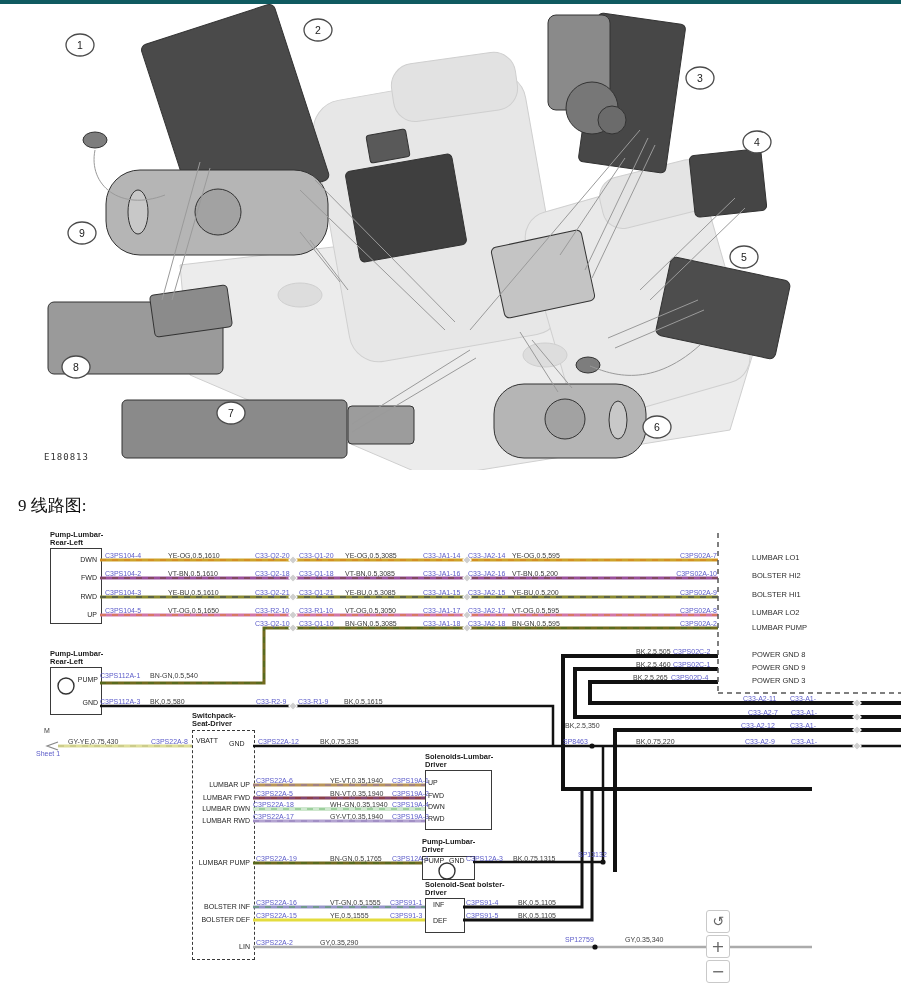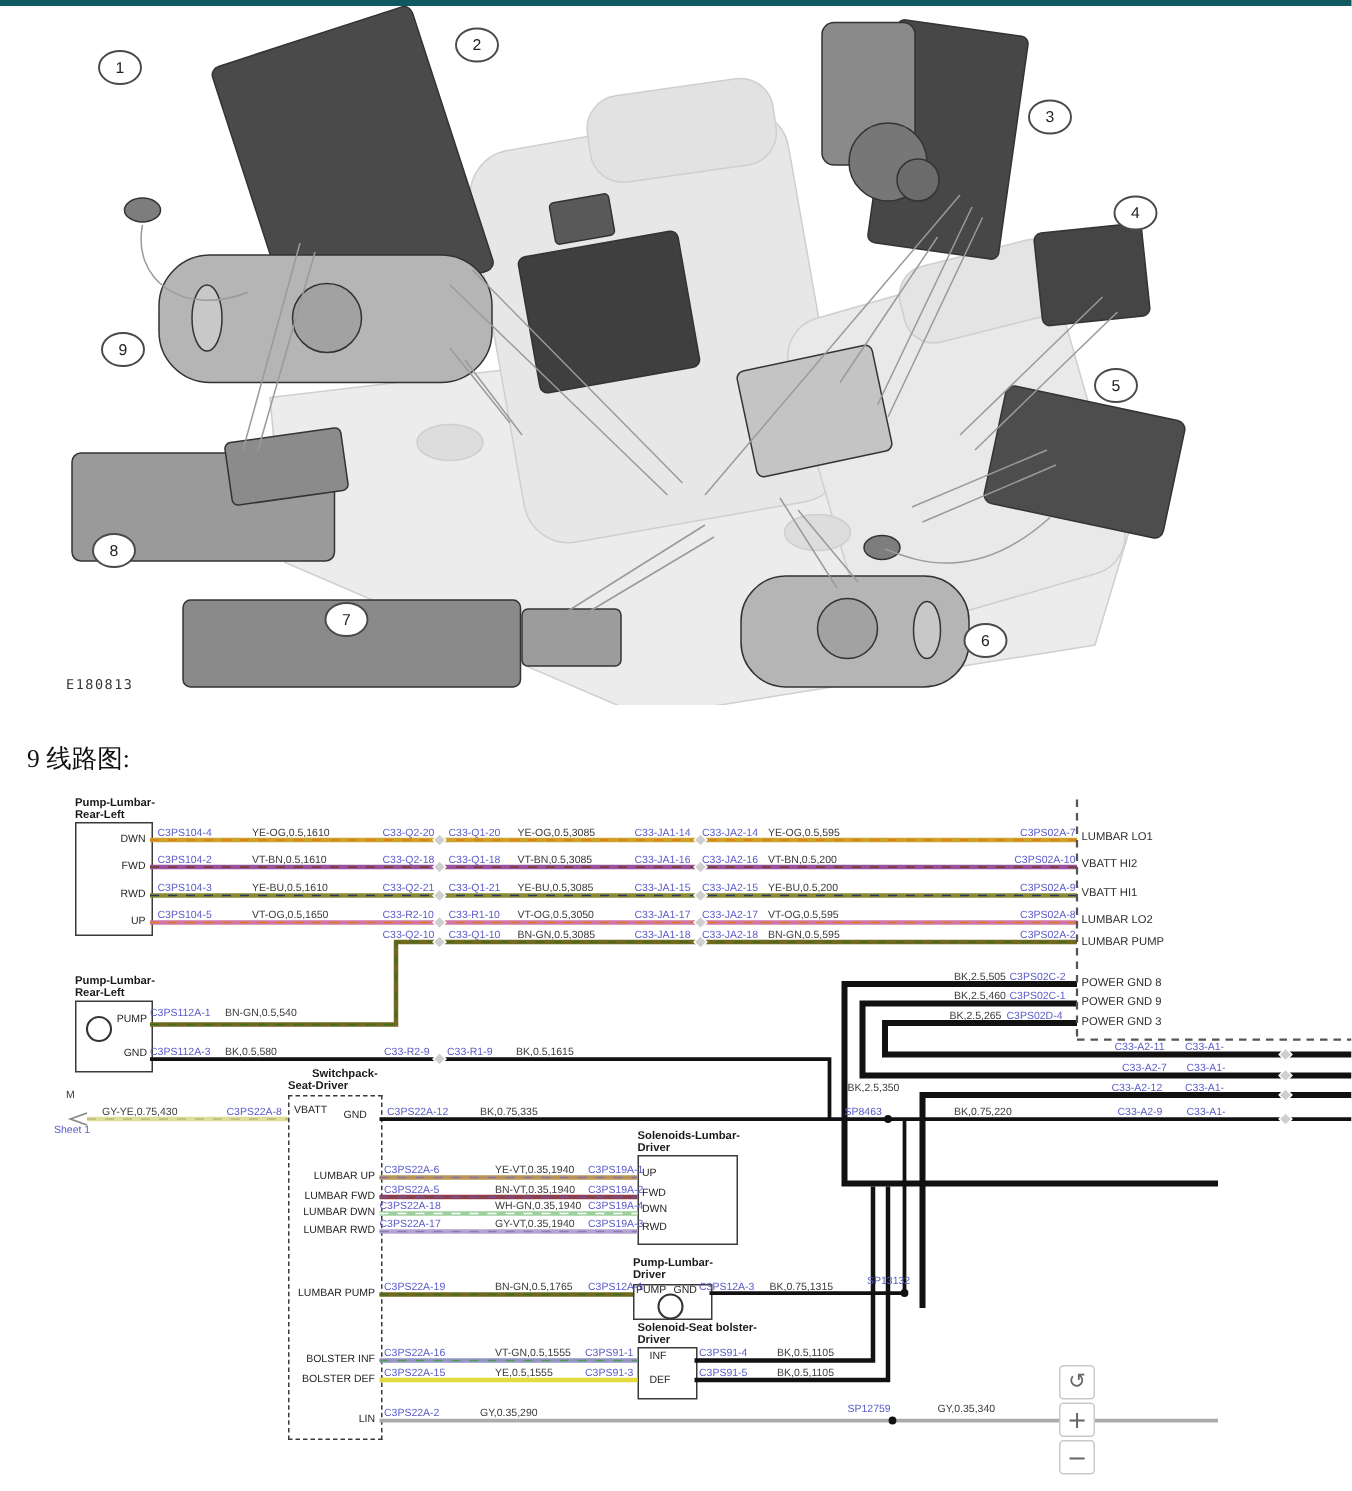--- a/index.html
+++ b/index.html
@@ -9,21 +9,21 @@
   .stage{position:absolute;left:0;top:0;width:901px;height:994px;}
   svg{position:absolute;left:0;top:0;}
   .fig-code{position:absolute;font:9px "DejaVu Sans Mono",monospace;color:#333;letter-spacing:1px;}
   .sec-title{position:absolute;left:18px;top:494px;font:17px "Liberation Serif",serif;color:#111;}
   .wbox{position:absolute;border:1.6px solid #3a3a3a;background:transparent;}
   .wbox.dashed{border:1.6px dashed #3a3a3a;}
   .lbl{position:absolute;font:7px/8px "Liberation Sans",sans-serif;color:#3b3b3b;white-space:nowrap;z-index:5;}
   .c-b{color:#5c5cc9;}
   .c-d{color:#3b3b3b;}
   .c-p{color:#1e1e1e;}
-  .c-r{font-size:7.5px;color:#2e2e2e;}
+  .c-r{font-size:7.5px;color:#2e2e2e;margin-left:31px;}
   .c-t{font-weight:bold;font-size:7.5px;color:#1a1a1a;}
   .ra{transform:translateX(-100%);}
   .zoomwidget{position:absolute;left:706px;top:910px;width:26px;z-index:20;display:flex;flex-direction:column;gap:2px;}
   .zbtn{width:24px;height:23px;background:#fff;border:1px solid #c9c9c9;border-radius:3px;
         color:#666;font:14px/21px "DejaVu Sans",sans-serif;text-align:center;cursor:pointer;padding:0;}
   .zbtn.plusminus{font-size:16px;}
 </style>
 </head>
 <body>
 
@@ -226,31 +226,31 @@
       <span class="lbl c-r" style="left: 721px; top: 554px;">LUMBAR LO1</span>
       <span class="lbl c-b" style="left: 105px; top: 570px;">C3PS104-2</span>
       <span class="lbl c-d" style="left: 168px; top: 570px;">VT-BN,0.5,1610</span>
       <span class="lbl c-b" style="left: 255px; top: 570px;">C33-Q2-18</span>
       <span class="lbl c-b" style="left: 299px; top: 570px;">C33-Q1-18</span>
       <span class="lbl c-d" style="left: 345px; top: 570px;">VT-BN,0.5,3085</span>
       <span class="lbl c-b" style="left: 423px; top: 570px;">C33-JA1-16</span>
       <span class="lbl c-b" style="left: 468px; top: 570px;">C33-JA2-16</span>
       <span class="lbl c-d" style="left: 512px; top: 570px;">VT-BN,0.5,200</span>
       <span class="lbl c-b ra" style="left: 717px; top: 570px;">C3PS02A-10</span>
-      <span class="lbl c-r" style="left: 721px; top: 572px;">VBATT HI2</span>
+      <span class="lbl c-r" style="left: 721px; top: 572px;">BOLSTER HI2</span>
       <span class="lbl c-b" style="left: 105px; top: 589px;">C3PS104-3</span>
       <span class="lbl c-d" style="left: 168px; top: 589px;">YE-BU,0.5,1610</span>
       <span class="lbl c-b" style="left: 255px; top: 589px;">C33-Q2-21</span>
       <span class="lbl c-b" style="left: 299px; top: 589px;">C33-Q1-21</span>
       <span class="lbl c-d" style="left: 345px; top: 589px;">YE-BU,0.5,3085</span>
       <span class="lbl c-b" style="left: 423px; top: 589px;">C33-JA1-15</span>
       <span class="lbl c-b" style="left: 468px; top: 589px;">C33-JA2-15</span>
       <span class="lbl c-d" style="left: 512px; top: 589px;">YE-BU,0.5,200</span>
       <span class="lbl c-b ra" style="left: 717px; top: 589px;">C3PS02A-9</span>
-      <span class="lbl c-r" style="left: 721px; top: 591px;">VBATT HI1</span>
+      <span class="lbl c-r" style="left: 721px; top: 591px;">BOLSTER HI1</span>
       <span class="lbl c-b" style="left: 105px; top: 607px;">C3PS104-5</span>
       <span class="lbl c-d" style="left: 168px; top: 607px;">VT-OG,0.5,1650</span>
       <span class="lbl c-b" style="left: 255px; top: 607px;">C33-R2-10</span>
       <span class="lbl c-b" style="left: 299px; top: 607px;">C33-R1-10</span>
       <span class="lbl c-d" style="left: 345px; top: 607px;">VT-OG,0.5,3050</span>
       <span class="lbl c-b" style="left: 423px; top: 607px;">C33-JA1-17</span>
       <span class="lbl c-b" style="left: 468px; top: 607px;">C33-JA2-17</span>
       <span class="lbl c-d" style="left: 512px; top: 607px;">VT-OG,0.5,595</span>
       <span class="lbl c-b ra" style="left: 717px; top: 607px;">C3PS02A-8</span>
       <span class="lbl c-r" style="left: 721px; top: 609px;">LUMBAR LO2</span>
@@ -290,21 +290,21 @@
       <span class="lbl c-b" style="left: 741px; top: 722px;">C33-A2-12</span>
       <span class="lbl c-b" style="left: 790px; top: 722px;">C33-A1-</span>
       <span class="lbl c-b" style="left: 563px; top: 738px;">SP8463</span>
       <span class="lbl c-d" style="left: 636px; top: 738px;">BK,0.75,220</span>
       <span class="lbl c-b" style="left: 745px; top: 738px;">C33-A2-9</span>
       <span class="lbl c-b" style="left: 791px; top: 738px;">C33-A1-</span>
       <span class="lbl c-d" style="left: 44px; top: 727px;">M</span>
       <span class="lbl c-d" style="left: 68px; top: 738px;">GY-YE,0.75,430</span>
       <span class="lbl c-b" style="left: 151px; top: 738px;">C3PS22A-8</span>
       <span class="lbl c-b" style="left: 36px; top: 750px;">Sheet 1</span>
-      <span class="lbl c-t" style="left: 208px; top: 712px;">Switchpack-</span>
+      <span class="lbl c-t" style="left: 192px; top: 712px;">Switchpack-</span>
       <span class="lbl c-t" style="left: 192px; top: 720px;">Seat-Driver</span>
       <span class="lbl c-p" style="left: 196px; top: 737px;">VBATT</span>
       <span class="lbl c-p" style="left: 229px; top: 740px;">GND</span>
       <span class="lbl c-b" style="left: 258px; top: 738px;">C3PS22A-12</span>
       <span class="lbl c-d" style="left: 320px; top: 738px;">BK,0.75,335</span>
       <span class="lbl c-p ra" style="left: 250px; top: 781px;">LUMBAR UP</span>
       <span class="lbl c-p ra" style="left: 250px; top: 794px;">LUMBAR FWD</span>
       <span class="lbl c-p ra" style="left: 250px; top: 805px;">LUMBAR DWN</span>
       <span class="lbl c-p ra" style="left: 250px; top: 817px;">LUMBAR RWD</span>
       <span class="lbl c-p ra" style="left: 250px; top: 859px;">LUMBAR PUMP</span>

